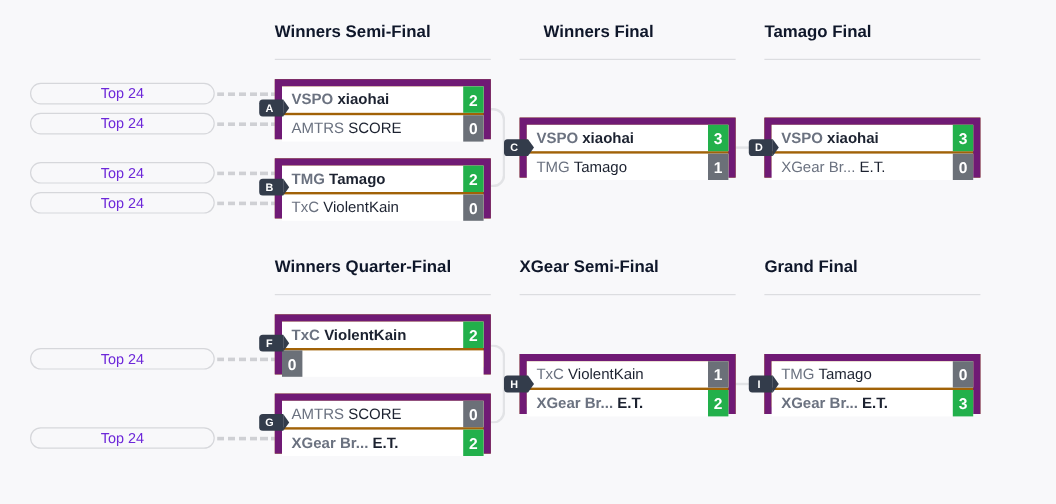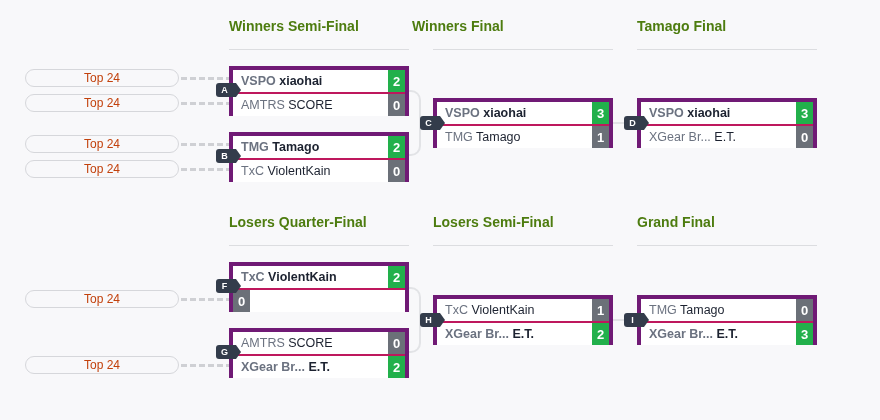--- a/index.html
+++ b/index.html
@@ -1,50 +1,50 @@
 <!DOCTYPE html>
 <html><head>
 <meta charset="utf-8">
 <style>
   * { box-sizing: border-box; margin: 0; padding: 0; }
   html, body { width: 880px; height: 420px; overflow: hidden; background: #f8f8fa; }
   body { position: relative; font-family: "Liberation Sans", "DejaVu Sans", sans-serif; color: #1c2230; }
-  .hdr { position: absolute; font-weight: bold; font-size: 14px; color: #4d7c0f; white-space: nowrap; }
+  .hdr { position: absolute; font-weight: bold; font-size: 14px; color: #0f172a; white-space: nowrap; }
   .divider { position: absolute; height: 1px; background: #dcdde0; width: 180px; }
-  .match { position: absolute; width: 180px; height: 50px; border: 4px solid #701a75; background: #be185d; }
+  .match { position: absolute; width: 180px; height: 50px; border: 6px solid #701a75; background: #a16207; }
   .row { position: relative; height: 22px; background: #ffffff; display: flex; align-items: center; font-size: 12.5px; }
   .row + .row { margin-top: 2px; }
   .pname { flex: 1; padding-left: 8px; white-space: nowrap; overflow: hidden; }
   .team { color: #6b7280; }
   .player { color: #1c2230; }
   .row.win .team { color: #6b7280; font-weight: bold; }
   .row.win .player { font-weight: bold; }
   .score { width: 17px; height: 22px; display: flex; align-items: center; justify-content: center; color: #fff; font-weight: bold; font-size: 13px; margin-right: 0; }
   .score.win { background: #22b04b; }
   .score.lose { background: #6b7078; }
   .badge { position: absolute; width: 20px; height: 14px; background: #333c4b; color: #fff; font-size: 9px; font-weight: bold; display: flex; align-items: center; justify-content: center; border-radius: 3px 0 0 3px; padding-right: 3px; }
   .badge::after { content: ""; position: absolute; right: -5px; top: 0; width: 0; height: 0; border-top: 7px solid transparent; border-bottom: 7px solid transparent; border-left: 5px solid #333c4b; }
-  .pill { position: absolute; width: 154px; height: 18px; border: 1px solid #d6d7db; border-radius: 9px; background: #f8f8fa; color: #c2410c; font-size: 12px; display: flex; align-items: center; justify-content: center; }
+  .pill { position: absolute; width: 154px; height: 18px; border: 1px solid #d6d7db; border-radius: 9px; background: #f8f8fa; color: #6d28d9; font-size: 12px; display: flex; align-items: center; justify-content: center; }
   .dash { position: absolute; height: 3px; width: 48px; background: repeating-linear-gradient(90deg, #cfd0d4 0 6px, transparent 6px 9px); }
   .bracket { position: absolute; border: 2px solid #e2e3e6; border-left: none; border-radius: 0 10px 10px 0; width: 12px; }
   .hline { position: absolute; height: 2px; background: #e2e3e6; }
 </style>
 </head>
 <body>
 
 <div class="hdr" style="left:229px;top:18px;">Winners Semi-Final</div>
 <div class="divider" style="left:229px;top:49px;"></div>
-<div class="hdr" style="left:412px;top:18px;">Winners Final</div>
+<div class="hdr" style="left:453px;top:18px;">Winners Final</div>
 <div class="divider" style="left:433px;top:49px;"></div>
 <div class="hdr" style="left:637px;top:18px;">Tamago Final</div>
 <div class="divider" style="left:637px;top:49px;"></div>
 
-<div class="hdr" style="left:229px;top:214px;">Losers Quarter-Final</div>
+<div class="hdr" style="left:229px;top:214px;">Winners Quarter-Final</div>
 <div class="divider" style="left:229px;top:245px;"></div>
-<div class="hdr" style="left:433px;top:214px;">Losers Semi-Final</div>
+<div class="hdr" style="left:433px;top:214px;">XGear Semi-Final</div>
 <div class="divider" style="left:433px;top:245px;"></div>
 <div class="hdr" style="left:637px;top:214px;">Grand Final</div>
 <div class="divider" style="left:637px;top:245px;"></div>
 
 <div class="pill" style="left:25px;top:69px;">Top 24</div>
 <div class="dash" style="left:181px;top:77px;"></div>
 <div class="pill" style="left:25px;top:94px;">Top 24</div>
 <div class="dash" style="left:181px;top:102px;"></div>
 <div class="pill" style="left:25px;top:135px;">Top 24</div>
 <div class="dash" style="left:181px;top:143px;"></div>

